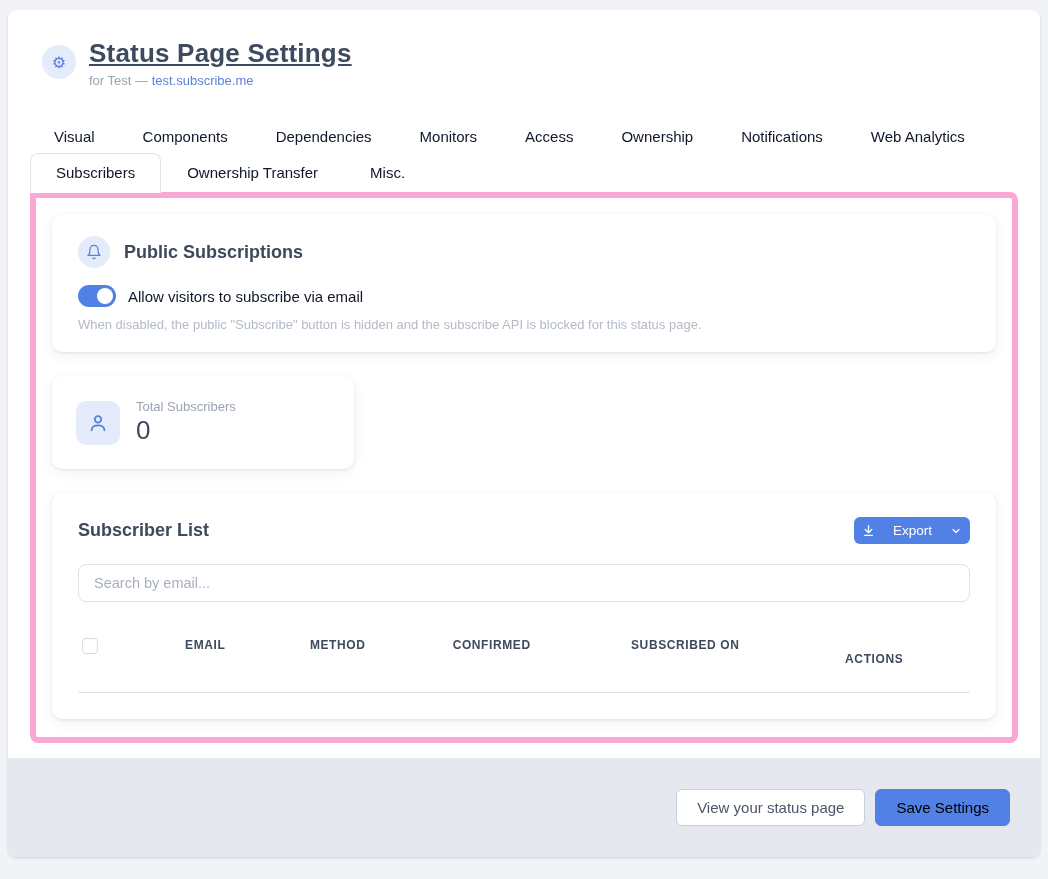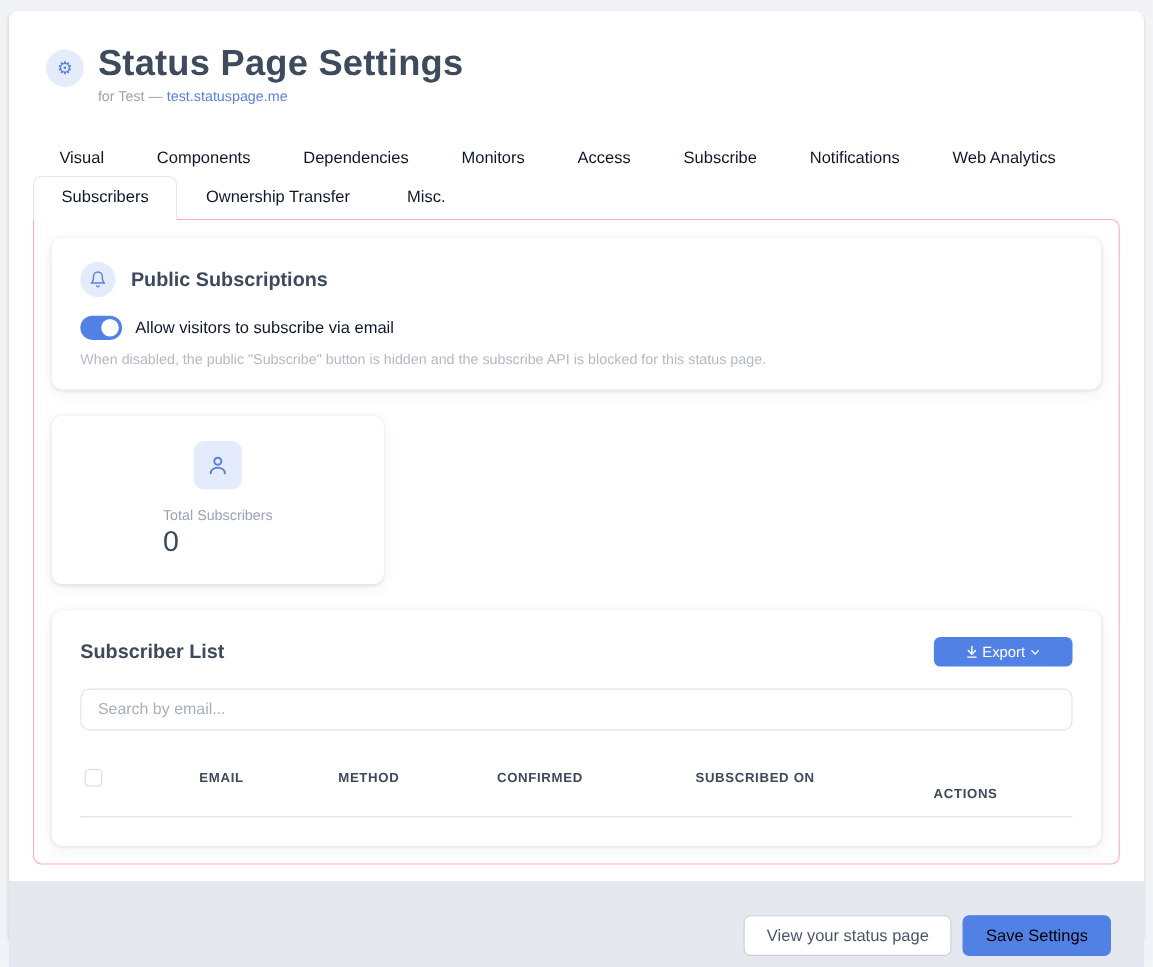--- a/index.html
+++ b/index.html
@@ -21,40 +21,40 @@
   }
   
   .header { padding: 28px 34px 0; display: flex; gap: 13px; align-items: flex-start; }
   .header-icon {
     width: 34px; height: 34px; border-radius: 50%;
     background: var(--icon-bg, #e4ebfb);
     color: var(--icon-blue, #5b7fd9);
     display: flex; align-items: center; justify-content: center;
     font-size: 16px; margin-top: 7px; flex: none;
   }
-  .page-title { font-size: 33px; font-weight: 700; color: #3e4b5e; letter-spacing: .2px; }
+  .page-title { font-size: 26px; font-weight: 700; color: #3e4b5e; letter-spacing: .2px; text-decoration: underline; }
   .subtitle { margin-top: 4px; font-size: 13px; color: #9aa3b1; }
   .subtitle a { color: var(--icon-blue, #5b7fd9); text-decoration: none; }
   
   .tabs { margin: 32px 22px 0; }
   .tab-row { display: flex; }
   .tab {
     padding: 7px 23px; font-size: 15px; color: #0f172a;
     cursor: pointer; white-space: nowrap; background: transparent;
     border: 1px solid transparent; border-radius: 8px 8px 0 0;
   }
   .tab-row2 .tab { padding: 10px 25px; }
   .tab.active {
     border-color: #e1e6ec; border-bottom-color: #ffffff;
     background: #ffffff; position: relative; z-index: 2; margin-bottom: -1px;
   }
   
   .panel {
     margin: 0 22px 15px;
-    border: 1px solid #f9a8d4;
+    border: 6px solid #f9a8d4;
     border-radius: 0 8px 8px 8px;
     padding: 16px;
     flex: 1;
     background: #ffffff;
   }
   .card {
     background: #ffffff; border-radius: 10px;
     box-shadow: 0 1px 3px rgba(35,45,65,.10), 0 4px 14px rgba(35,45,65,.06);
   }
   
@@ -71,45 +71,45 @@
     width: 38px; height: 22px; border-radius: 11px;
     background: var(--accent, #5181e5); position: relative; cursor: pointer; flex: none;
   }
   .toggle .knob {
     position: absolute; top: 3px; right: 3px;
     width: 16px; height: 16px; border-radius: 50%; background: #ffffff;
   }
   .toggle-label { font-size: 15px; color: #0f172a; }
   .helper { margin-top: 10px; font-size: 13px; color: #b3bac6; }
   
-  .stat-card { margin-top: 24px; width: 302px; padding: 23px 24px; display: flex; gap: 16px; align-items: center; flex-direction: column; }
+  .stat-card { margin-top: 24px; width: 302px; padding: 23px 24px; display: flex; gap: 16px; align-items: center; }
   .stat-icon {
     width: 44px; height: 44px; border-radius: 10px; flex: none;
     background: var(--icon-bg, #e4ebfb);
     display: flex; align-items: center; justify-content: center;
   }
   .stat-label { font-size: 13px; color: #9aa3b1; }
   .stat-value { font-size: 26px; color: #3d4a5c; margin-top: 1px; }
   
   .list-card { margin-top: 24px; padding: 24px 26px 26px; }
   .list-head { display: flex; align-items: center; justify-content: space-between; }
   .export-btn {
     background: var(--accent, #5181e5); color: #ffffff; border: none; border-radius: 6px;
-    padding: 6px 28px; font-size: 13.5px; font-family: inherit;
-    display: flex; align-items: center; gap: 3px; cursor: pointer;
+    padding: 6px 8px; font-size: 13.5px; font-family: inherit;
+    display: flex; align-items: center; gap: 18px; cursor: pointer;
   }
   .search-input {
     margin-top: 20px; width: 100%; height: 38px;
     border: 1px solid #dfe3e9; border-radius: 8px;
     padding: 0 15px; font-size: 14.5px; font-family: inherit; color: #4b5668;
     outline: none;
   }
   .search-input::placeholder { color: #a8b0bd; }
   .table { margin-top: 22px; }
-  .thead { display: flex; align-items: center; padding-bottom: 14px; border-bottom: 1px solid #dde2e9; }
+  .thead { display: flex; align-items: center; padding-bottom: 26px; border-bottom: 1px solid #dde2e9; }
   .th { font-size: 12px; font-weight: 700; letter-spacing: .6px; color: #3e4a5c; }
   .col-check { width: 12%; } .col-email { width: 14%; } .col-method { width: 16%; }
   .col-confirmed { width: 20%; } .col-subscribed { width: 24%; } .col-actions { width: 14%; margin-top: 28px; }
   .checkbox {
     display: inline-block; width: 16px; height: 16px; margin-left: 4px;
     border: 1.5px solid #d5dbe3; border-radius: 4px; background: #fff;
     vertical-align: middle; cursor: pointer;
   }
   .empty-row { text-align: center; padding: 24px 0 29px; font-size: 14px; color: #a0a8b6; border-bottom: 1px solid #e5e9ee; }
   
@@ -128,33 +128,33 @@
 </head>
 <body>
 
 <div class="main-card">
 
   <div class="header">
     <div class="header-icon">⚙</div>
     <div>
       <h1 class="page-title">Status Page Settings</h1>
       <div class="subtitle">
-        <span>for Test — </span><a href="#">test.statuspage.me</a>
+        <span>for Test — </span><a href="#">test.subscribe.me</a>
       </div>
     </div>
   </div>
 
   <div class="tabs">
     <div class="tab-row">
       <div class="tab">Visual</div>
       <div class="tab">Components</div>
       <div class="tab">Dependencies</div>
       <div class="tab">Monitors</div>
       <div class="tab">Access</div>
-      <div class="tab">Subscribe</div>
+      <div class="tab">Ownership</div>
       <div class="tab">Notifications</div>
       <div class="tab">Web Analytics</div>
     </div>
     <div class="tab-row tab-row2">
       <div class="tab active">Subscribers</div>
       <div class="tab">Ownership Transfer</div>
       <div class="tab">Misc.</div>
     </div>
   </div>
 

